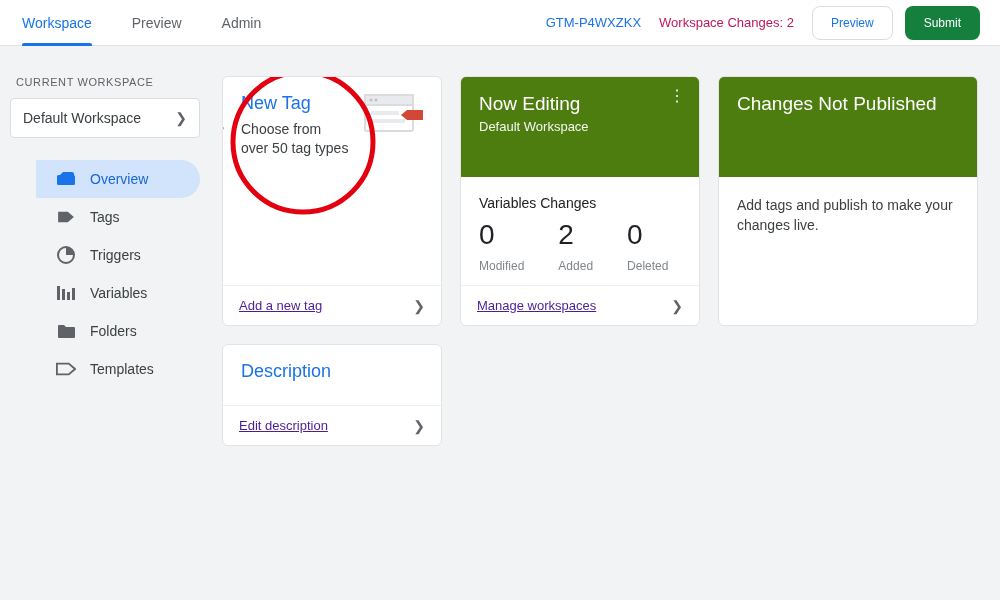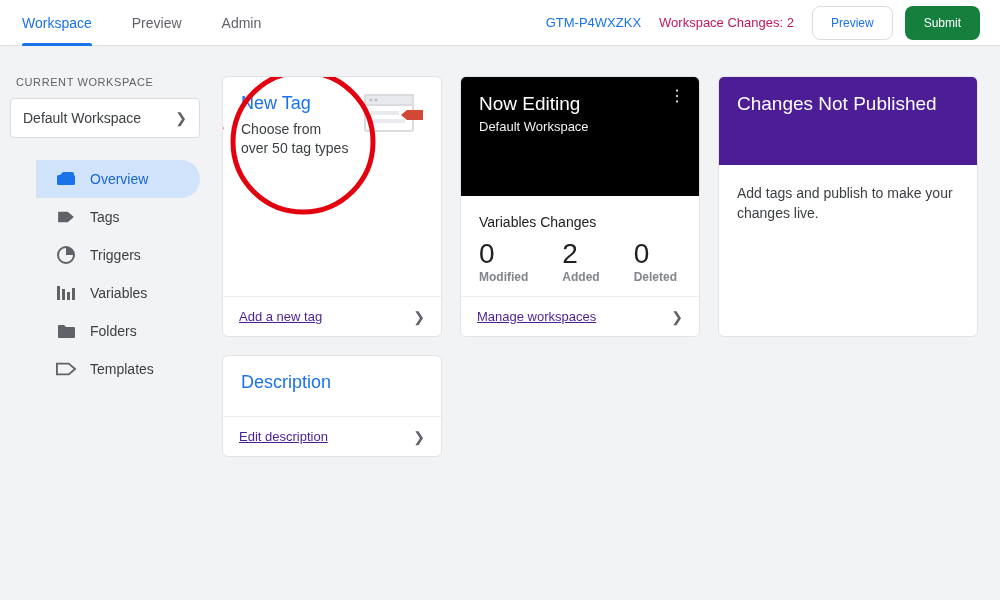--- a/index.html
+++ b/index.html
@@ -25,28 +25,28 @@
   .nav-item .nav-icon { width:20px; display:flex; align-items:center; justify-content:center;}
   .content { flex:1; display:flex; flex-direction:column; gap:18px;}
   .row { display:flex; gap:18px;}
   .card { background:#fff; border:1px solid #e1e3e5; border-radius:6px; overflow:hidden; display:flex; flex-direction:column;}
   .card-body { padding:16px 18px 12px; flex:1;}
   .card-footer { border-top:1px solid #eceef0; height:40px; display:flex; align-items:center; justify-content:space-between; padding:0 16px; cursor:pointer;}
   .card-footer span:first-child { color:#4c1d95; font-size:13px;text-decoration:underline;}
   .card-title-blue { color:#1a73e8; font-size:18px; font-weight:400; margin-bottom:6px;}
   .card-sub { font-size:14px; color:#3c4043; line-height:1.35;}
   .card-header-colored { padding:16px 18px 20px; color:#fff;}
-  .card-header-colored.blue { background:#000000; height:119px; position:relative;}
-  .card-header-colored.green { background:#4c1d95; height:88px;}
+  .card-header-colored.blue { background:#4d7c0f; height:100px; position:relative;}
+  .card-header-colored.green { background:#4d7c0f; height:100px;}
   .card-header-colored .big { font-size:19px; font-weight:400;}
   .card-header-colored .small { font-size:13px; margin-top:4px; opacity:0.95;}
   .menu-dots { position:absolute; top:14px; right:14px; color:#e8eefd; font-size:16px; cursor:pointer; line-height:0.6;}
   .stats { display:flex; gap:34px; margin-top:8px;}
   .stat-num { font-size:28px; font-weight:300; color:#202124;}
-  .stat-lab { font-size:12px; color:#80868b; margin-top:0px;font-weight:bold;}
+  .stat-lab { font-size:12px; color:#80868b; margin-top:8px;}
   .chev { color:#5f6368; font-size:14px;}
   svg { display:block;}
   
   .anno { position:absolute; pointer-events:none; }
 </style>
 </head>
 <body>
 
 <div class="topbar">
   <div class="tabs">

